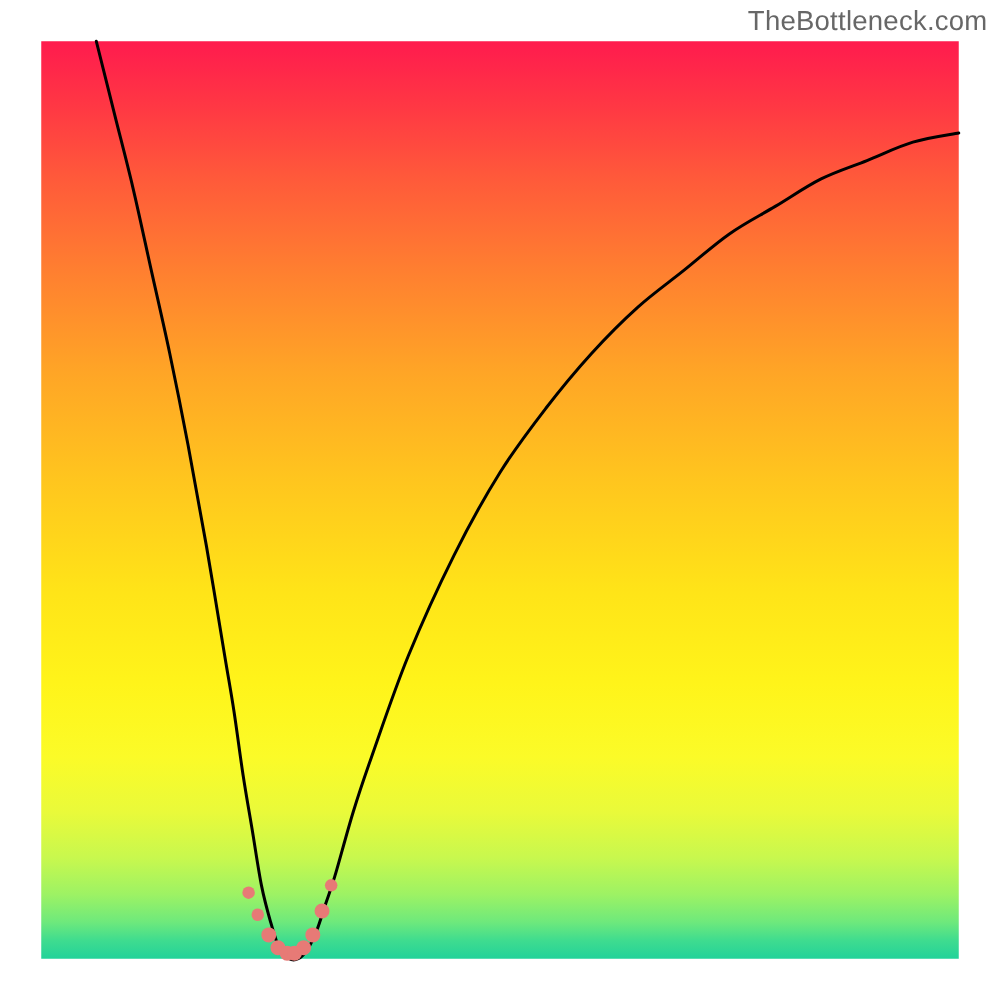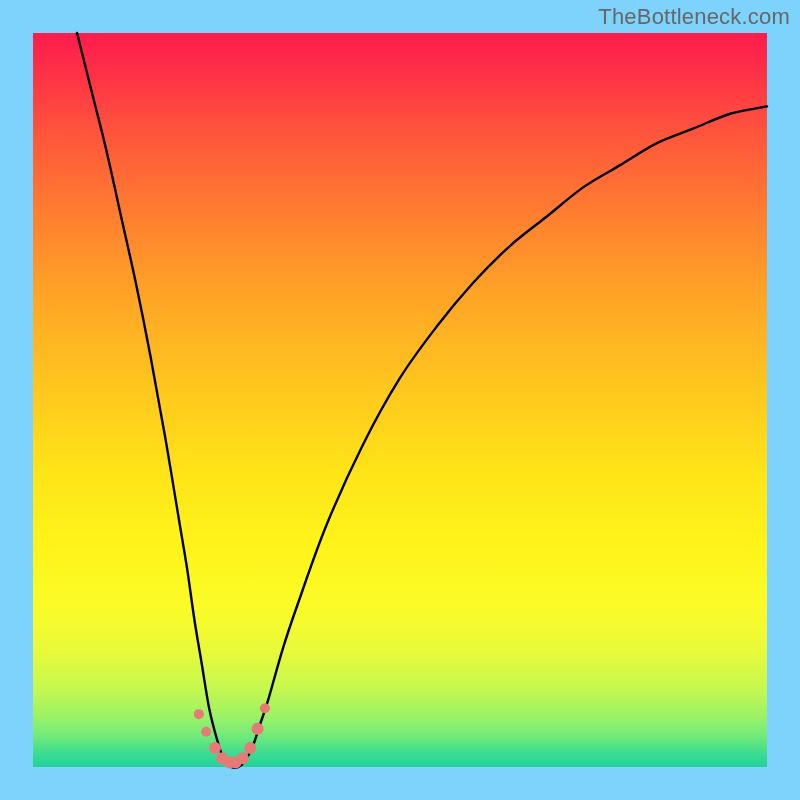--- a/index.html
+++ b/index.html
@@ -1,21 +1,21 @@
 <!DOCTYPE html>
 <html><head>
 <meta charset="utf-8">
 <style>
   * { margin: 0; padding: 0; box-sizing: border-box; }
   html, body { width: 800px; height: 800px; overflow: hidden; background: #000; }
   .frame {
     position: relative;
     width: 800px;
     height: 800px;
-    background: #7dd3fc;
+    background: #ffffff;
   }
   .watermark {
     position: absolute;
     top: 4px;
     right: 10px;
     font-family: Arial, Helvetica, sans-serif;
     font-size: 22px;
     color: #676767;
     font-weight: 500;
     letter-spacing: 0.2px;

